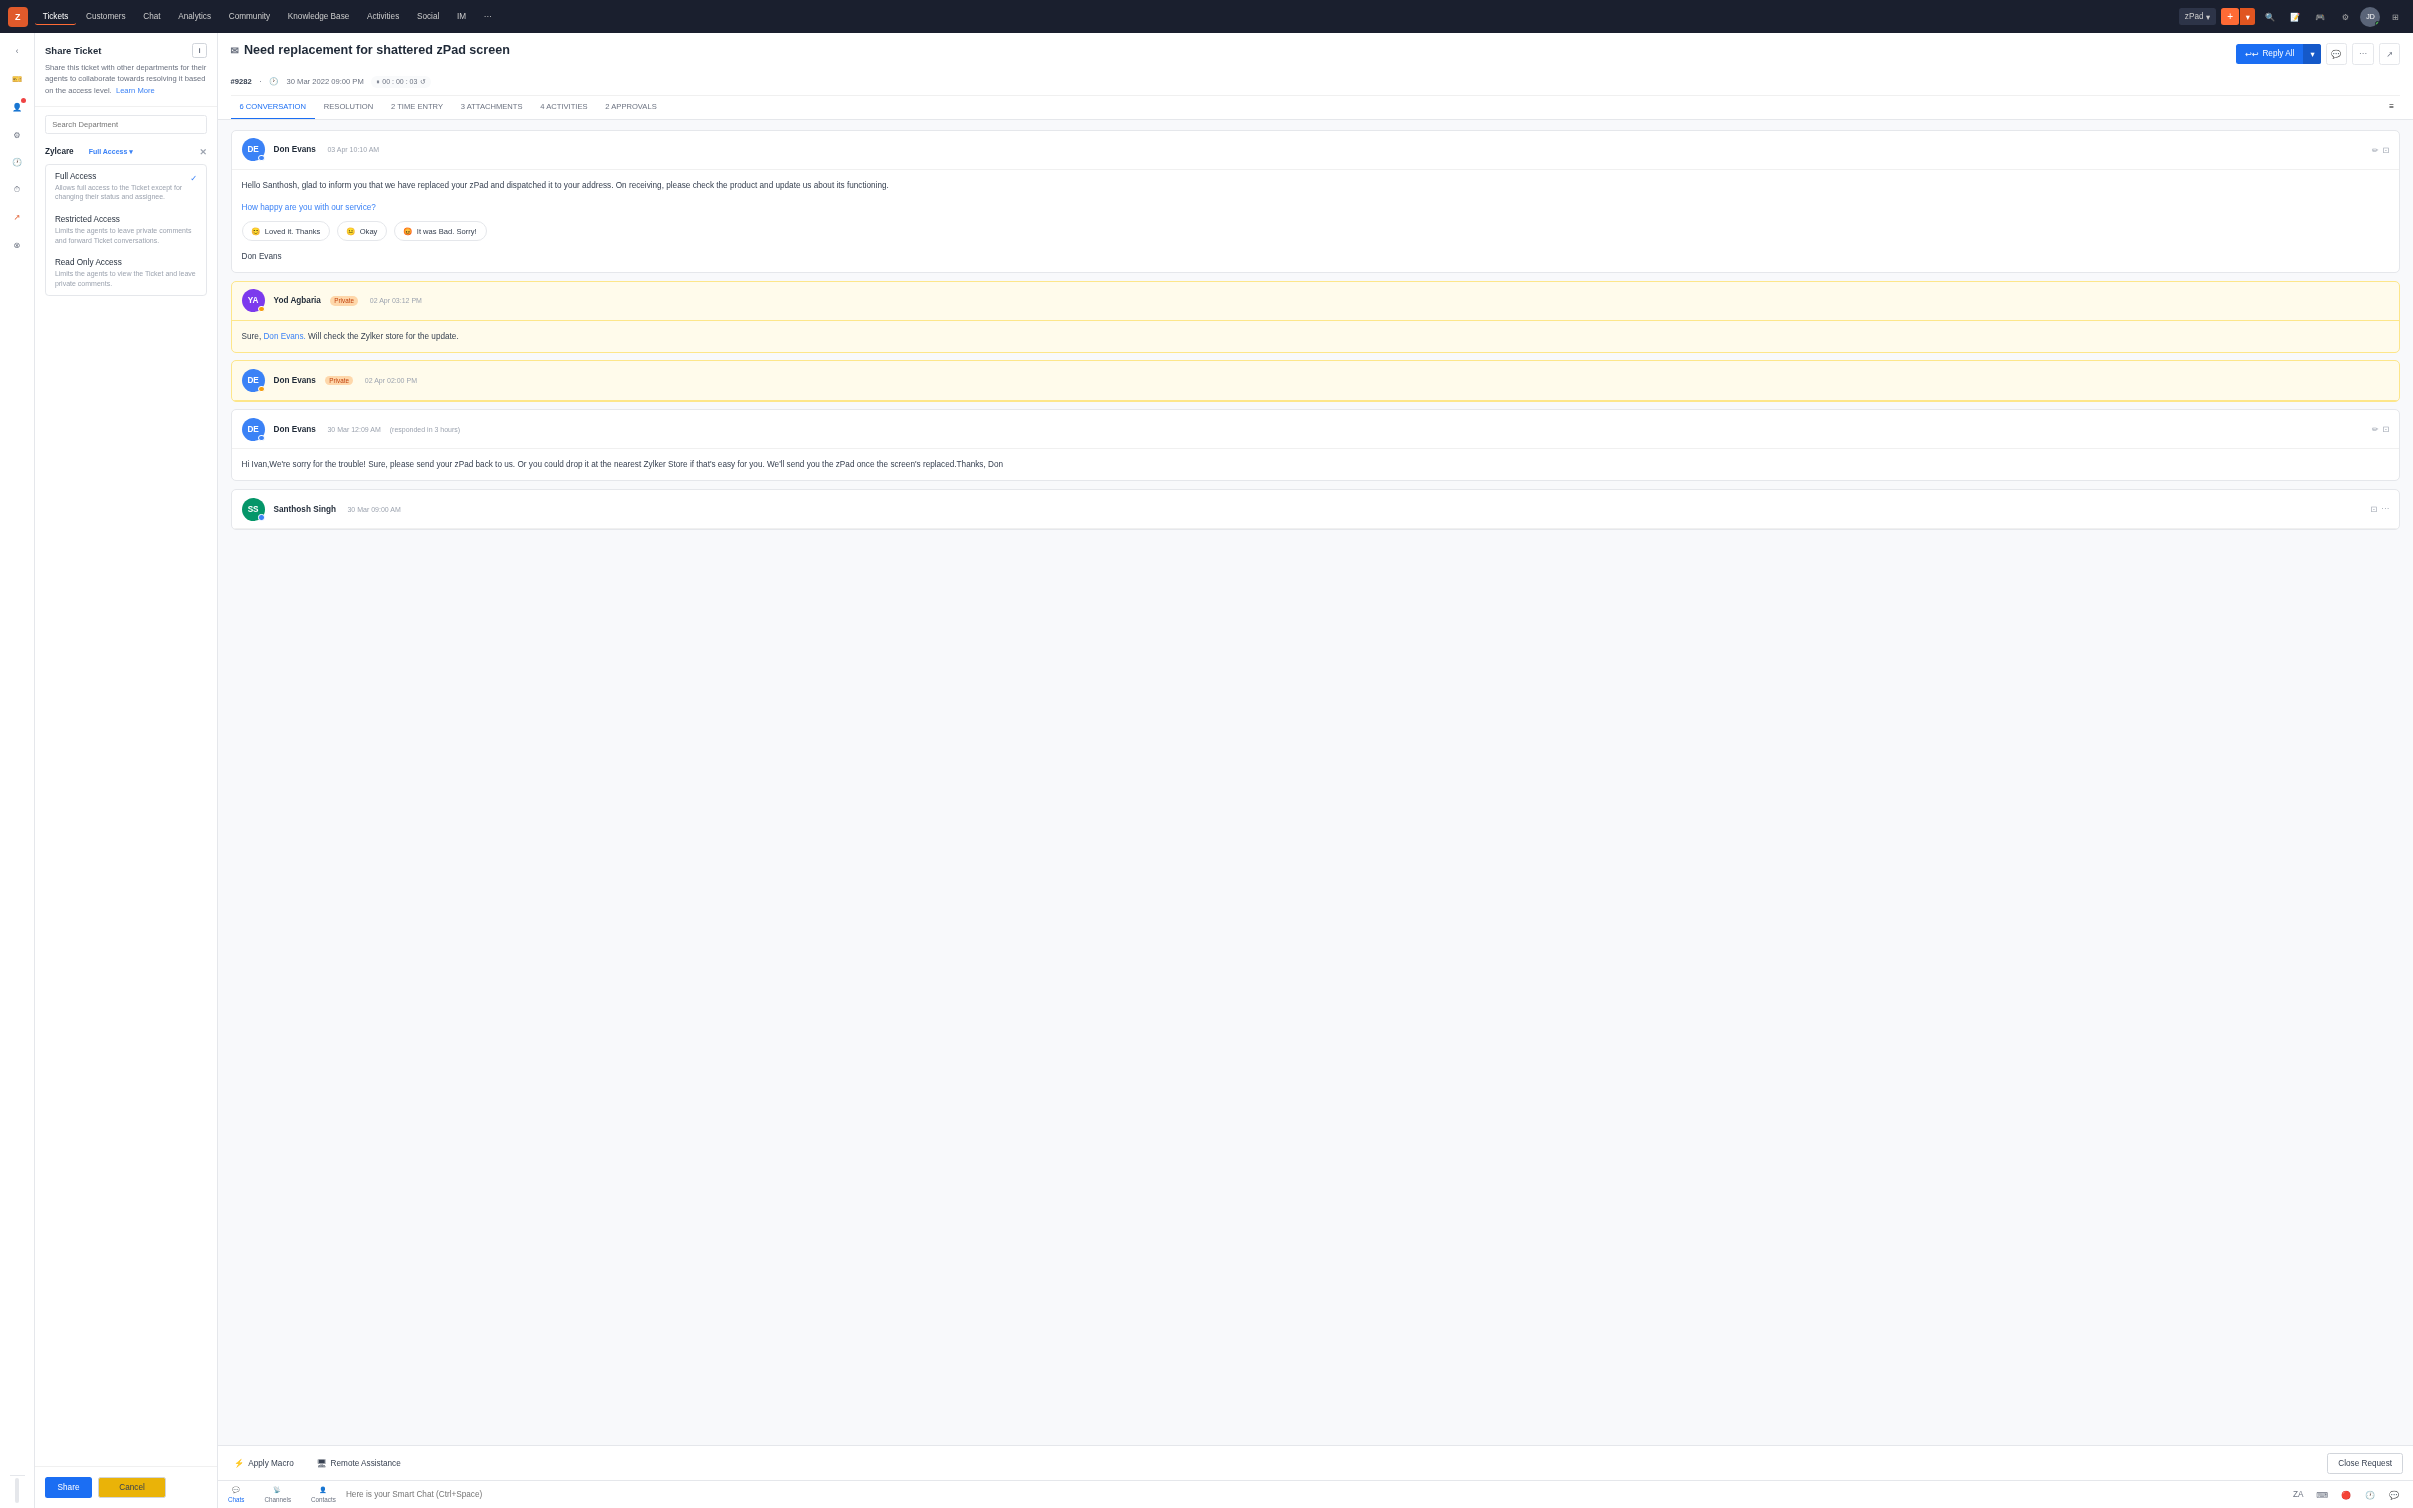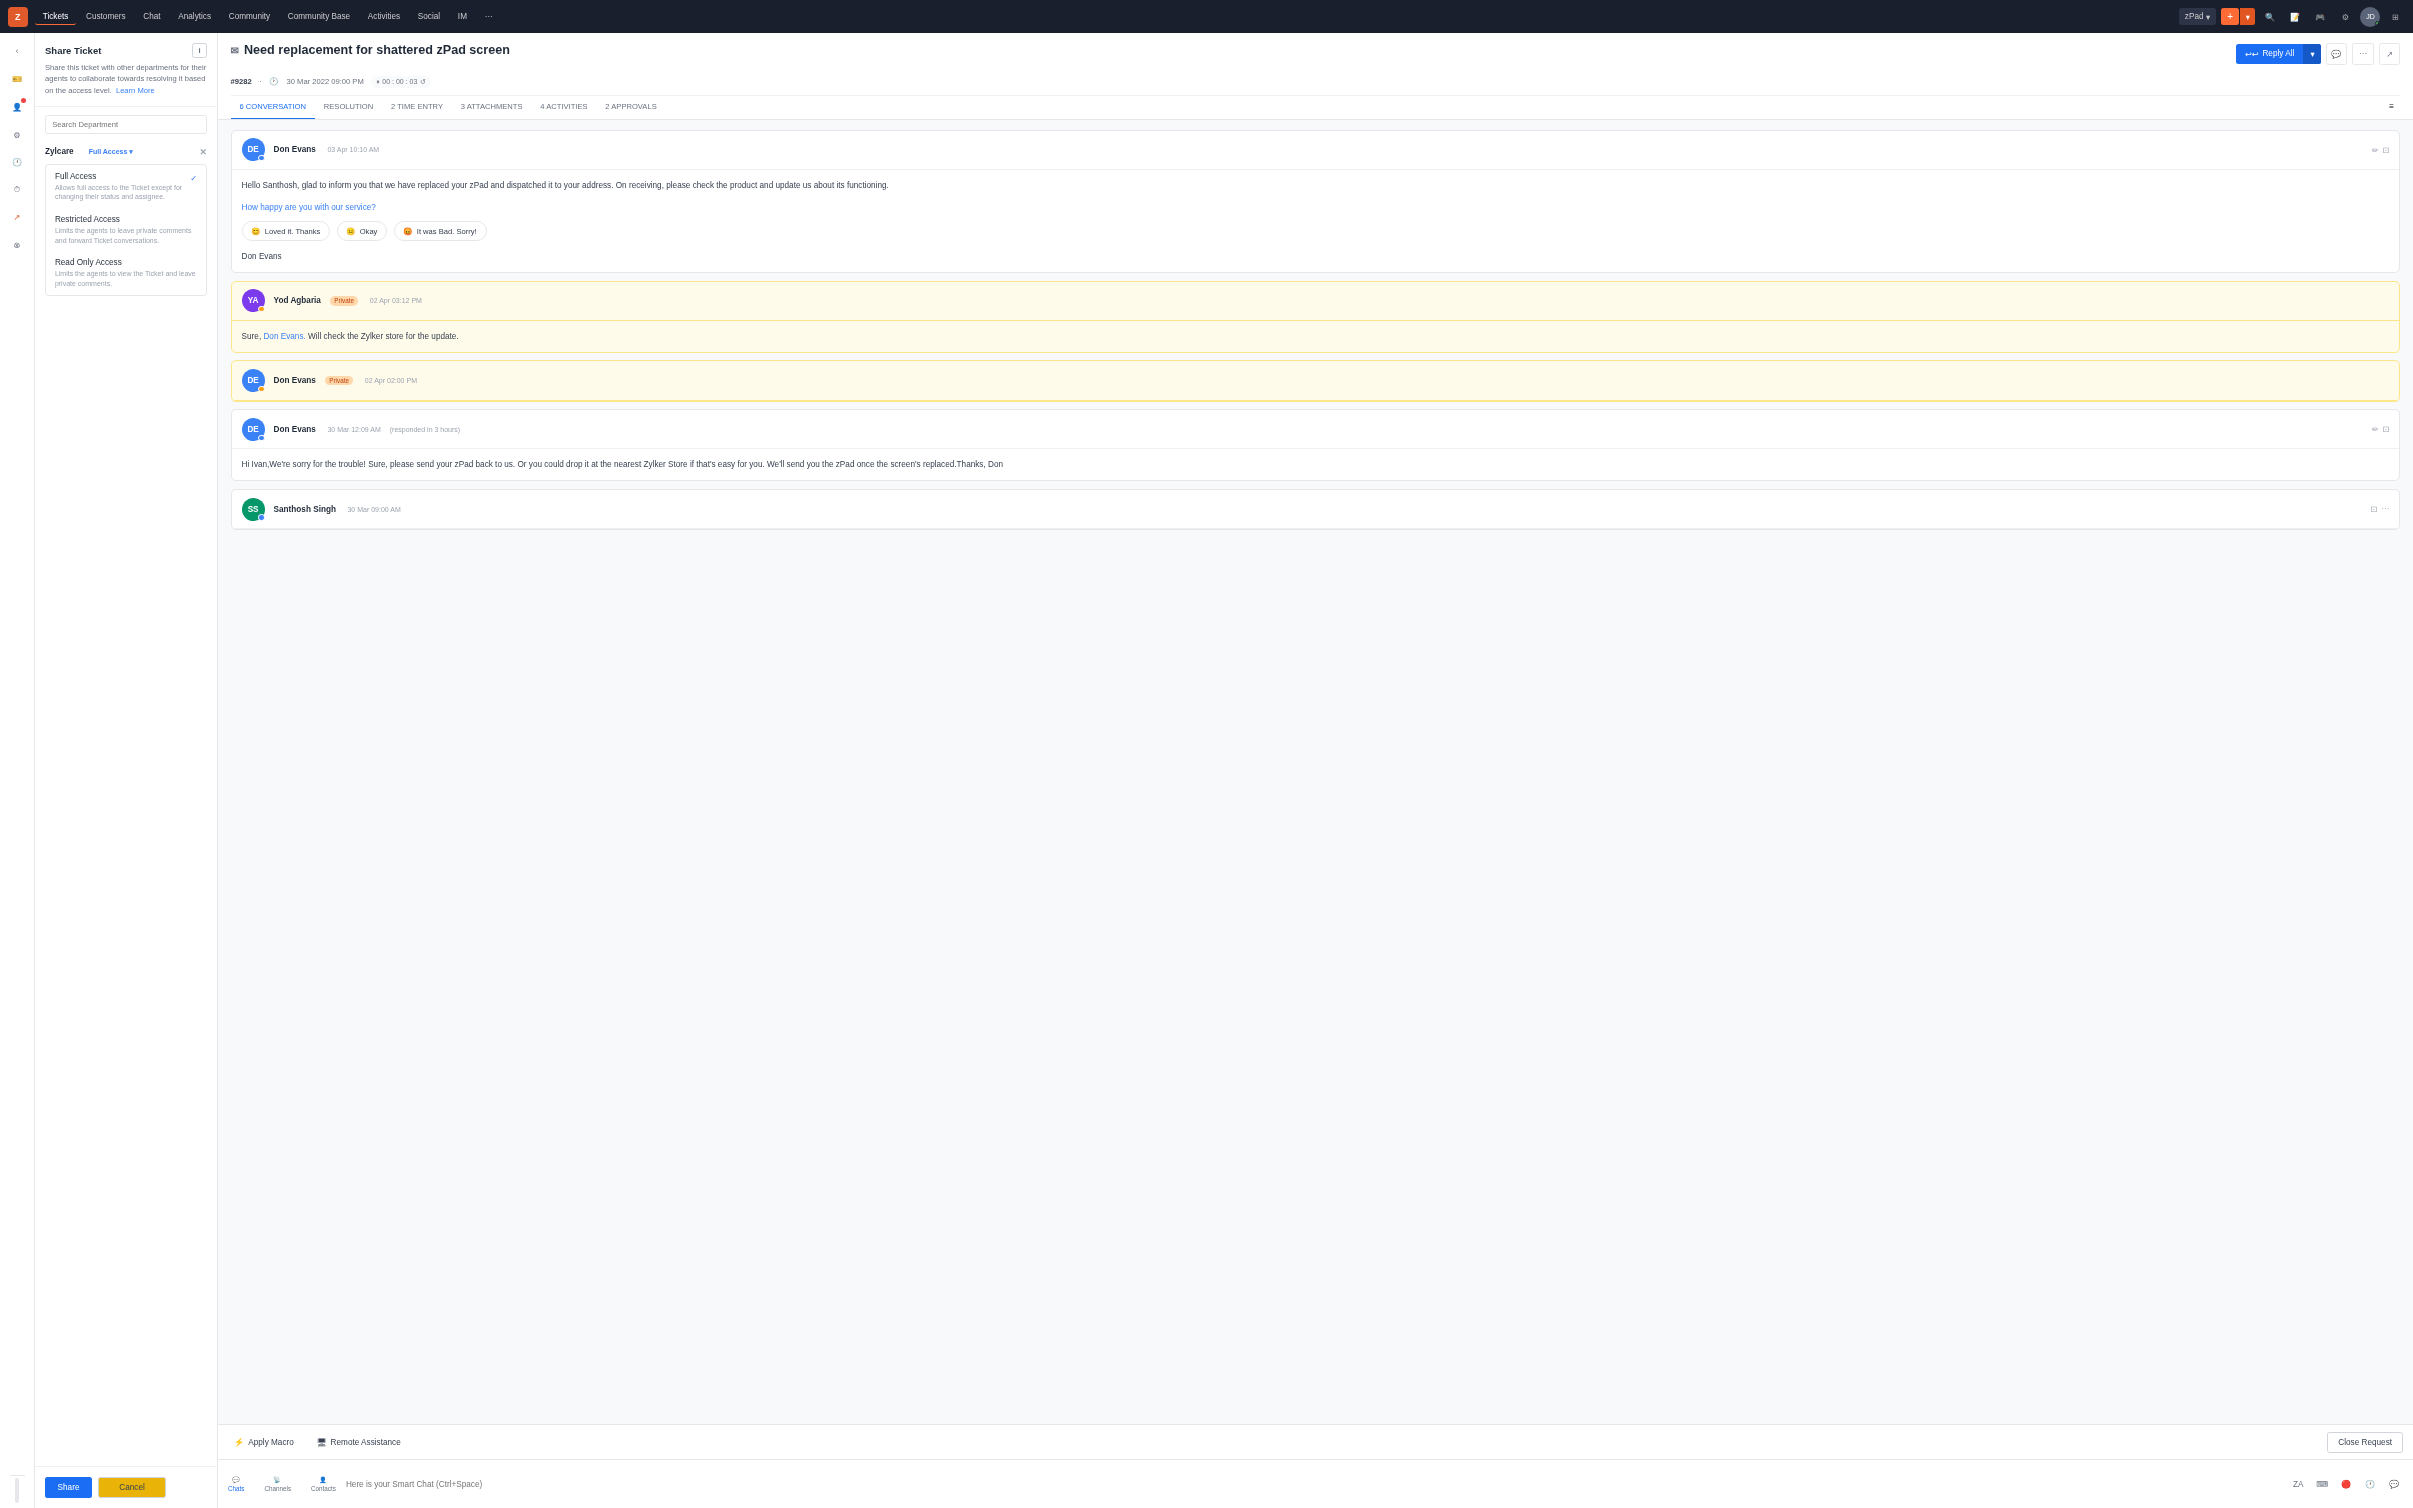--- a/index.html
+++ b/index.html
@@ -95,41 +95,41 @@
     .mention-link { color: #3b82f6; }
     .responded-info { font-size: 7px; color: #9ca3af; }
 
     
     .bottom-bar { border-top: 0.6px solid #e5e7eb; padding: 6.3px 10px; display: flex; align-items: center; justify-content: space-between; background: white; }
     .bottom-actions-left { display: flex; align-items: center; gap: 10px; }
     .bottom-action { display: flex; align-items: center; gap: 3.8px; color: #374151; font-size: 8.2px; cursor: pointer; padding: 3.8px 6.3px; border-radius: 2.5px; }
     .close-req-btn { background: white; border: 0.6px solid #d1d5db; color: #374151; padding: 5px 10px; border-radius: 2.5px; font-size: 8.2px; cursor: pointer; font-weight: 500; }
 
     
-    .very-bottom { height: 49px; background: white; border-top: 0.6px solid #e5e7eb; display: flex; align-items: center; justify-content: flex-start; padding: 0 10px; }
+    .very-bottom { height: 28px; background: white; border-top: 0.6px solid #e5e7eb; display: flex; align-items: center; justify-content: flex-start; padding: 0 10px; }
     .bottom-nav { display: flex; gap: 20px; }
     .bottom-nav-item { display: flex; flex-direction: column; align-items: center; gap: 1.3px; font-size: 6.3px; color: #6b7280; cursor: pointer; }
     .bottom-nav-item.active { color: #1b6ef3; }
     .smart-chat-input { flex: 1; border: none; outline: none; font-size: 8.2px; color: #9ca3af; background: transparent; padding: 0 10px; }
     .bottom-right-icons { display: flex; gap: 6.3px; align-items: center; color: #6b7280; }
     .bottom-right-icon { width: 17.7px; height: 17.7px; display: flex; align-items: center; justify-content: center; cursor: pointer; }
 
     .divider { width: 0.6px; height: 12.6px; background: #e5e7eb; }
   </style>
 </head>
 <body>
 
 <nav class="top-nav">
   <div class="nav-logo">Z</div>
   <div class="nav-item active">Tickets</div>
   <div class="nav-item">Customers</div>
   <div class="nav-item">Chat</div>
   <div class="nav-item">Analytics</div>
   <div class="nav-item">Community</div>
-  <div class="nav-item">Community Base</div>
+  <div class="nav-item">Knowledge Base</div>
   <div class="nav-item">Activities</div>
   <div class="nav-item">Social</div>
   <div class="nav-item">IM</div>
   <div class="nav-item">···</div>
   <div class="nav-spacer"></div>
   <div class="nav-right">
     <div class="zpad-btn">
       <span>zPad</span>
       <span>▾</span>
     </div>

